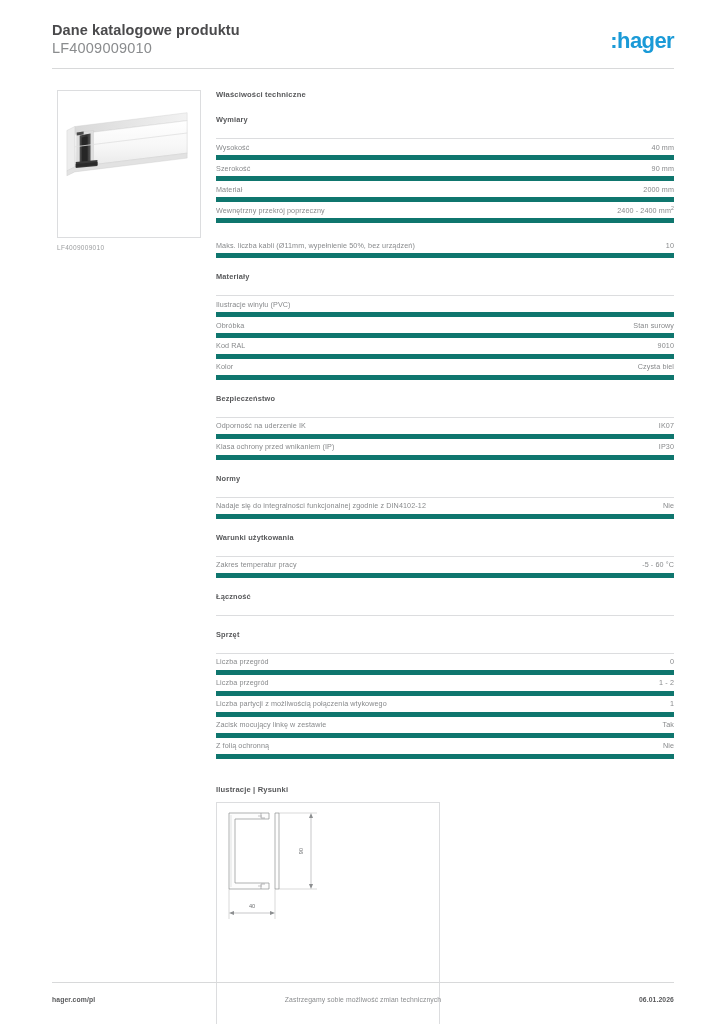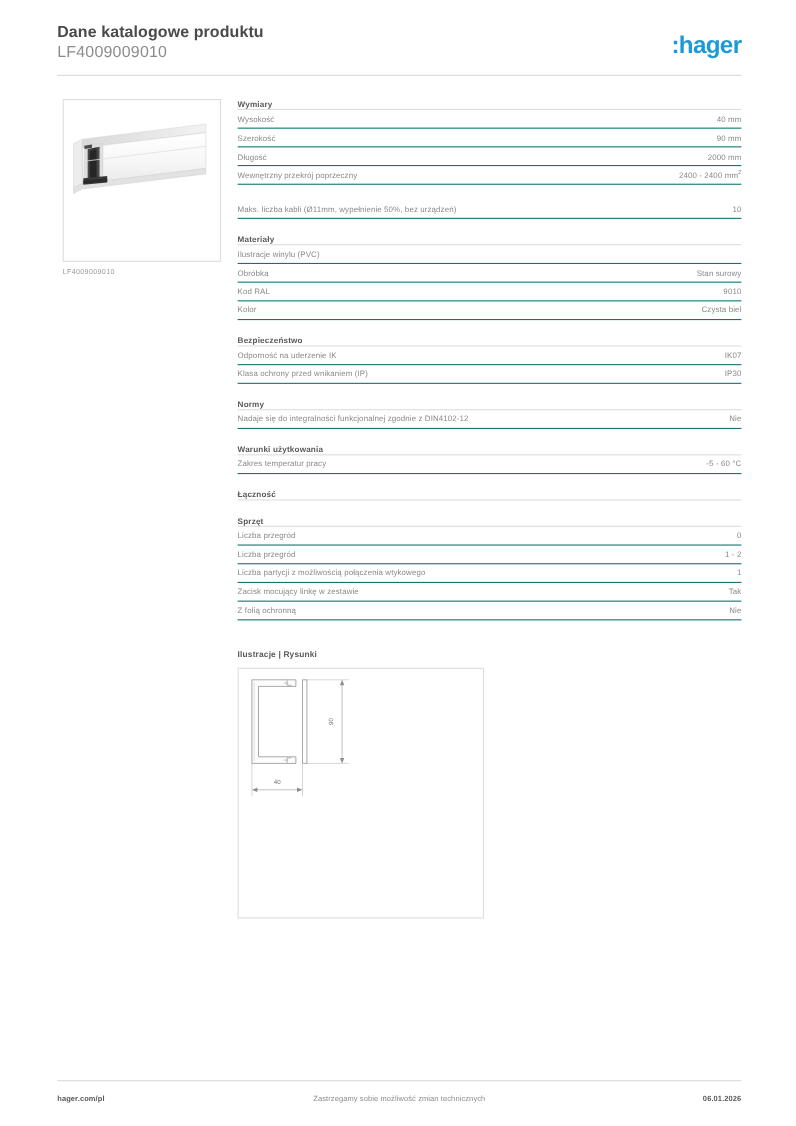--- a/index.html
+++ b/index.html
@@ -52,28 +52,28 @@
     letter-spacing:.15px;margin:0 0 24px 0;line-height:11px;
   }
   .props-title{
     font-size:7.6px;font-weight:bold;color:#58595b;
     letter-spacing:.15px;margin:0 0 16px 0;
   }
 
   .section{margin-bottom:14px;}
   .sec-head{
     font-size:7.4px;font-weight:bold;color:#58595b;
-    letter-spacing:.15px;padding-bottom:0;
+    letter-spacing:.15px;padding-bottom:14px;
     border-bottom:1px solid #dcdddf;
   }
   .row{
     display:flex;justify-content:space-between;align-items:baseline;
     font-size:7.2px;color:#87898b;letter-spacing:.1px;
     padding:3.6px 0 3.4px 0;
-    border-bottom:1px solid #0f766e;
+    border-bottom:5px solid #0f766e;
   }
   .row .k{flex:1 1 auto;padding-right:12px;}
   .row .v{flex:0 0 auto;white-space:nowrap;}
   .row .v sup{font-size:5.2px;vertical-align:super;line-height:0;}
 
   
   .illus-title{
     font-size:7.6px;font-weight:bold;color:#58595b;
     letter-spacing:.15px;margin:26px 0 8px 0;
   }
@@ -145,34 +145,35 @@
       <polygon points="18,74 40,72 40,75 18,77" fill="#2a2a2a"></polygon>
 
       <polygon points="19,42 26,41 26,44 19,45" fill="#4a4a4a"></polygon>
 
       <polygon points="17,56 131,42 131,43 17,57" fill="#e0e0e0" opacity="0.8"></polygon>
     </svg>
   </div>
   <div class="thumb-caption">LF4009009010</div>
 
   <div class="content">
+    <div class="props-title">Właściwości techniczne</div>
 
     <div id="sections-host">
         <div class="section">
           <div class="sec-head">Wymiary</div>
           <div class="row">
             <span class="k">Wysokość</span>
             <span class="v">40 mm</span>
           </div>
           <div class="row">
             <span class="k">Szerokość</span>
             <span class="v">90 mm</span>
           </div>
           <div class="row">
-            <span class="k">Długość</span>
+            <span class="k">Materiał</span>
             <span class="v">2000 mm</span>
           </div>
           <div class="row">
             <span class="k">Wewnętrzny przekrój poprzeczny</span>
             <span class="v"><span>2400 - 2400 mm</span><sup>2</sup></span>
           </div>
         </div>
         <div class="section">
           <div class="row">
             <span class="k">Maks. liczba kabli (Ø11mm, wypełnienie 50%, bez urządzeń)</span>

